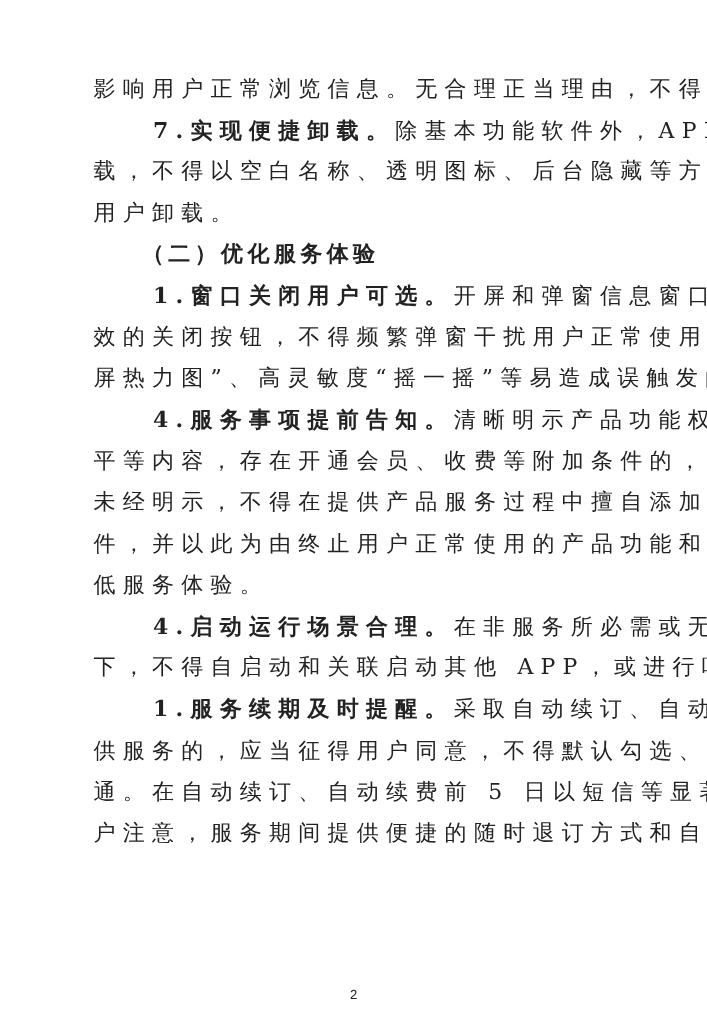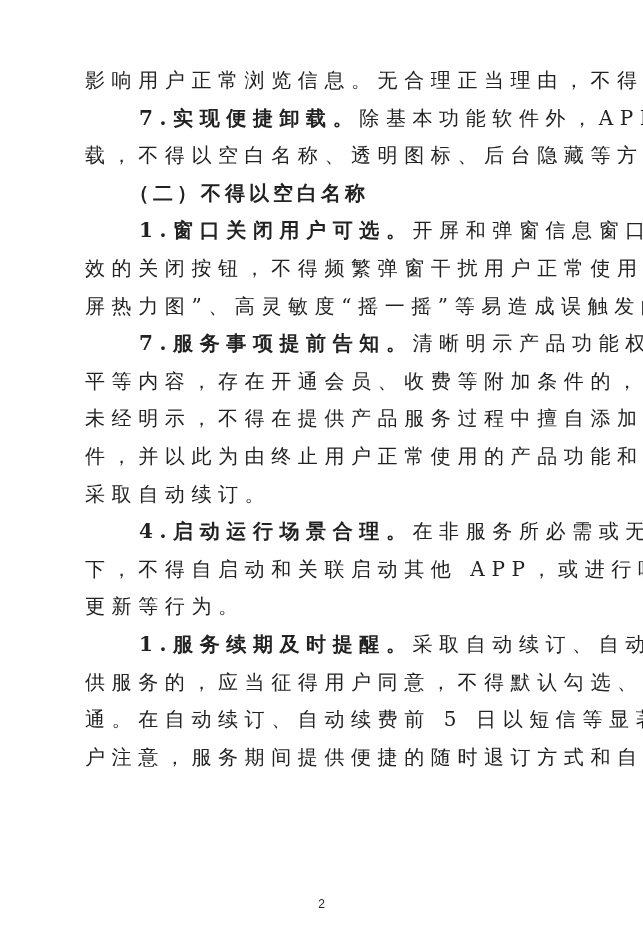--- a/index.html
+++ b/index.html
@@ -14,31 +14,31 @@
   .pagenum { position: absolute; left: 0; width: 643px; top: 897px; text-align: center;
              font-family: "Liberation Sans", sans-serif; font-size: 12px; color: #222; }
 </style>
 </head>
 <body>
 
 <div class="page">
   <div class="line">影响用户正常浏览信息。无合理正当理由，不得要求用户不</div>
   <div class="line indent"><span class="b">7.实现便捷卸载。</span><span>除基本功能软件外，APP 应可便捷卸</span></div>
   <div class="line">载，不得以空白名称、透明图标、后台隐藏等方式恶意阻挠</div>
-  <div class="line heading">（二）不得以空白名称</div>
+  <div class="line">用户卸载。</div>
+  <div class="line heading">（二）优化服务体验</div>
   <div class="line indent"><span class="b">1.窗口关闭用户可选。</span><span>开屏和弹窗信息窗口提供清晰有</span></div>
   <div class="line">效的关闭按钮，不得频繁弹窗干扰用户正常使用，或利用“全</div>
   <div class="line">屏热力图”、高灵敏度“摇一摇”等易造成误触发的方式诱</div>
-  <div class="line indent"><span class="b">7.服务事项提前告知。</span><span>清晰明示产品功能权益及资费水</span></div>
+  <div class="line indent"><span class="b">4.服务事项提前告知。</span><span>清晰明示产品功能权益及资费水</span></div>
   <div class="line">平等内容，存在开通会员、收费等附加条件的，应显著提示。</div>
   <div class="line">未经明示，不得在提供产品服务过程中擅自添加限制性条</div>
   <div class="line">件，并以此为由终止用户正常使用的产品功能和服务，或降</div>
-  <div class="line">采取自动续订。</div>
+  <div class="line">低服务体验。</div>
   <div class="line indent"><span class="b">4.启动运行场景合理。</span><span>在非服务所必需或无合理场景</span></div>
   <div class="line">下，不得自启动和关联启动其他 APP，或进行唤醒、调用、</div>
-  <div class="line">更新等行为。</div>
   <div class="line indent"><span class="b">1.服务续期及时提醒。</span><span>采取自动续订、自动续费方式提</span></div>
   <div class="line">供服务的，应当征得用户同意，不得默认勾选、强制捆绑开</div>
   <div class="line">通。在自动续订、自动续费前 5 日以短信等显著方式提醒用</div>
   <div class="line">户注意，服务期间提供便捷的随时退订方式和自动续订、自</div>
 </div>
 
 <div class="pagenum">2</div>
 
 </body></html>

